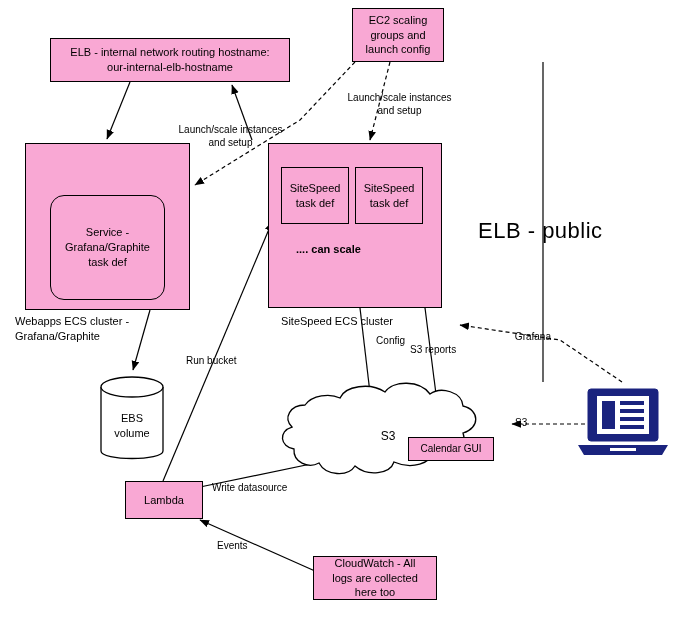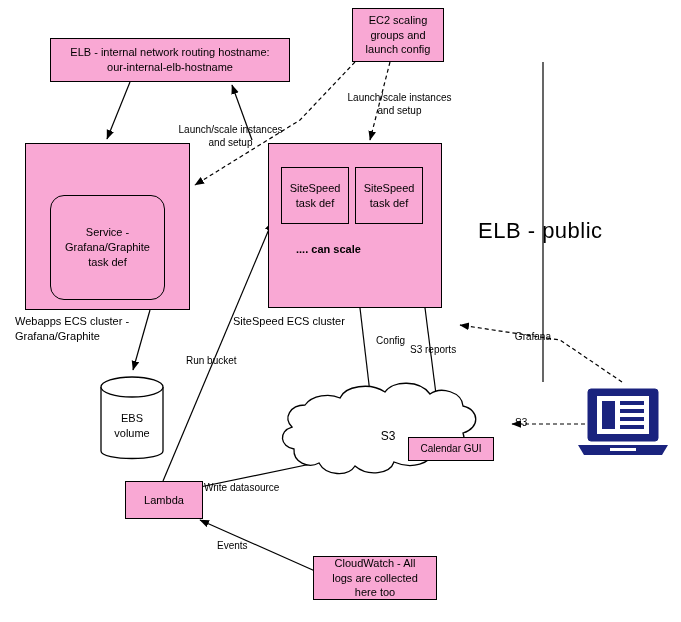--- a/index.html
+++ b/index.html
@@ -154,21 +154,21 @@
   <div class="box" style="left:268px; top:143px; width:174px; height:165px;"></div>
 
   <div class="box" style="left:281px; top:167px; width:68px; height:57px;">SiteSpeed
 task def</div>
 
   <div class="box" style="left:355px; top:167px; width:68px; height:57px;">SiteSpeed
 task def</div>
 
   <div class="plain-text scale-text" style="left:296px; top:242px; width:130px;">.... can scale</div>
 
-  <div class="plain-text" style="left:233px; top:314px; width:170px;">SiteSpeed ECS cluster</div>
+  <div class="plain-text" style="left:252px; top:314px; width:170px;text-align:center;">SiteSpeed ECS cluster</div>
 
   <div class="plain-text" style="left:101px; top:411px; width:62px; text-align:center;">EBS
 volume</div>
 
   <div class="box" style="left:125px; top:481px; width:78px; height:38px;">Lambda</div>
 
   <div class="box" style="left:313px; top:556px; width:124px; height:44px;">CloudWatch - All logs
 are collected here too</div>
 
   <div class="plain-text" style="left:370px; top:428px; width:36px; text-align:center; font-size:12px;">S3</div>
@@ -188,17 +188,17 @@
   <div class="label-sm" style="left:186px; top:354px; width:70px; text-align:left;">Run bucket</div>
 
   <div class="label-sm" style="left:355px; top:334px; width:50px; text-align:right;">Config</div>
 
   <div class="label-sm" style="left:410px; top:343px; width:70px; text-align:left;">S3 reports</div>
 
   <div class="label-sm" style="left:491px; top:330px; width:60px; text-align:right;">Grafana</div>
 
   <div class="label-sm" style="left:515px; top:416px; width:24px; text-align:left;">S3</div>
 
-  <div class="label-sm" style="left:204px; top:481px; width:110px; text-align:left;">Write datasource</div>
+  <div class="label-sm" style="left:204px; top:481px; width:110px; text-align:left;padding-left:8px;">Write datasource</div>
 
   <div class="label-sm" style="left:217px; top:539px; width:52px; text-align:left;">Events</div>
 
 </div>
 
 </body></html>

